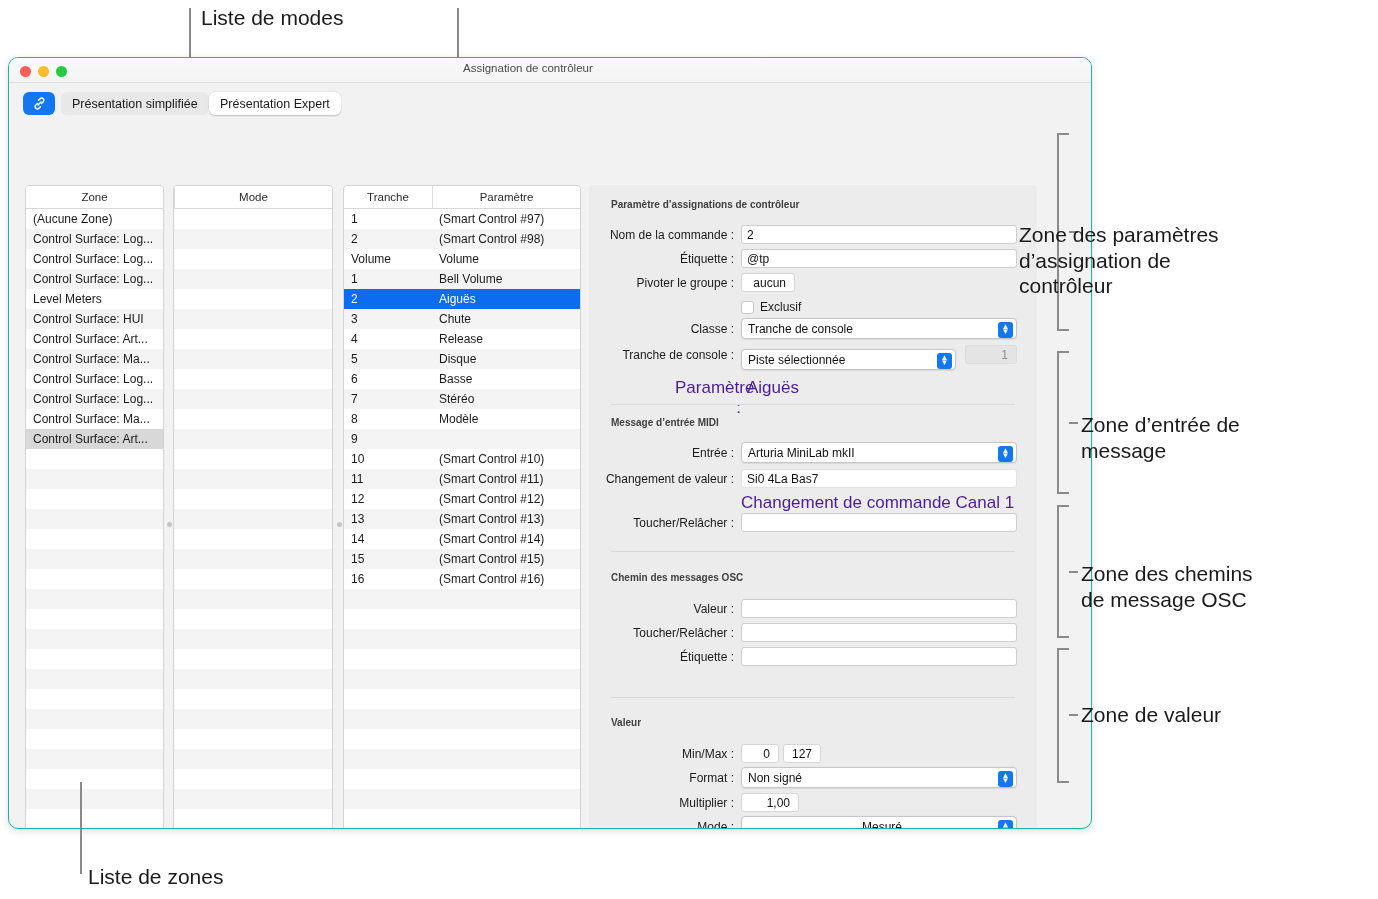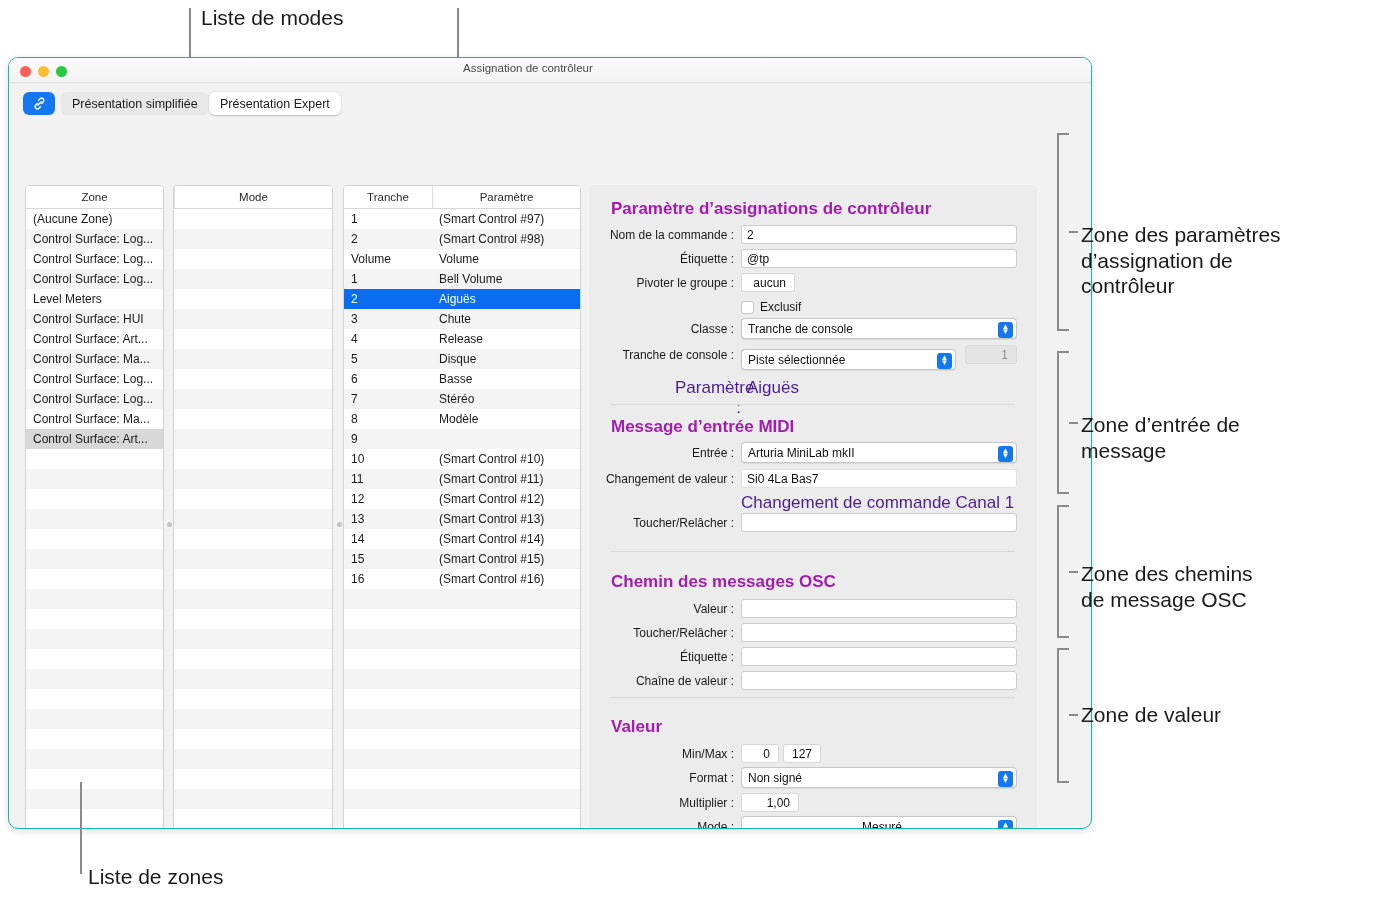--- a/index.html
+++ b/index.html
@@ -138,21 +138,21 @@
   
   #inspector {
     position: absolute;
     left: 580px; top: 127px;
     width: 448px; height: 655px;
     background: #ececec;
     border-radius: 5px;
   }
   .sect-title {
     position: absolute;
-    font-size: 17px; font-weight: bold; color: #a21caf;
+    font-size: 10px; font-weight: bold; color: #404040;
   }
   .frow {
     position: absolute;
     display: flex; align-items: center;
     height: 19px;
   }
   .flabel {
     font-size: 12px; color: #1a1a1a;
     text-align: right;
     padding-right: 7px;
@@ -670,24 +670,20 @@
       <div class="frow" style="left:0px; top:438px; width:428px;">
         <div class="flabel" style="width:152px;">Toucher/Relâcher :</div>
         <div class="tfield" style="width:276px;"></div>
       </div>
 
       <div class="frow" style="left:0px; top:462px; width:428px;">
         <div class="flabel" style="width:152px;">Étiquette :</div>
         <div class="tfield" style="width:276px;"></div>
       </div>
 
-      <div class="frow" style="left:0px; top:486px; width:428px;">
-        <div class="flabel" style="width:152px;">Chaîne de valeur :</div>
-        <div class="tfield" style="width:276px;"></div>
-      </div>
 
       <div class="divider" style="left:22px; top:512px; width:404px;"></div>
 
       <div class="sect-title" style="left:22px; top:532px;">Valeur</div>
 
       <div class="frow" style="left:0px; top:559px; width:428px;">
         <div class="flabel" style="width:152px;">Min/Max :</div>
         <div class="numfield" style="width:38px;">0</div>
         <div class="numfield" style="width:38px; margin-left:4px;">127</div>
       </div>
@@ -720,21 +716,21 @@
       </div>
     </div>
 
   </div>
 
   <div class="leader-v" style="left:80px; top:782px; height:92px;"></div>
   <div class="callout-text" style="left:88px; top:864px;">Liste de zones</div>
 
   <div class="bracket" style="left:1057px; top:133px; height:198px;"></div>
   <div class="bracket-tick" style="left:1069px; top:231px;"></div>
-  <div class="callout-text" style="left:1081px; top:222px;">Zone des paramètres
+  <div class="callout-text" style="left:1019px; top:222px;">Zone des paramètres
 d’assignation de
 contrôleur</div>
 
   <div class="bracket" style="left:1057px; top:351px; height:143px;"></div>
   <div class="bracket-tick" style="left:1069px; top:422px;"></div>
   <div class="callout-text" style="left:1081px; top:412px;">Zone d’entrée de
 message</div>
 
   <div class="bracket" style="left:1057px; top:505px; height:133px;"></div>
   <div class="bracket-tick" style="left:1069px; top:571px;"></div>

